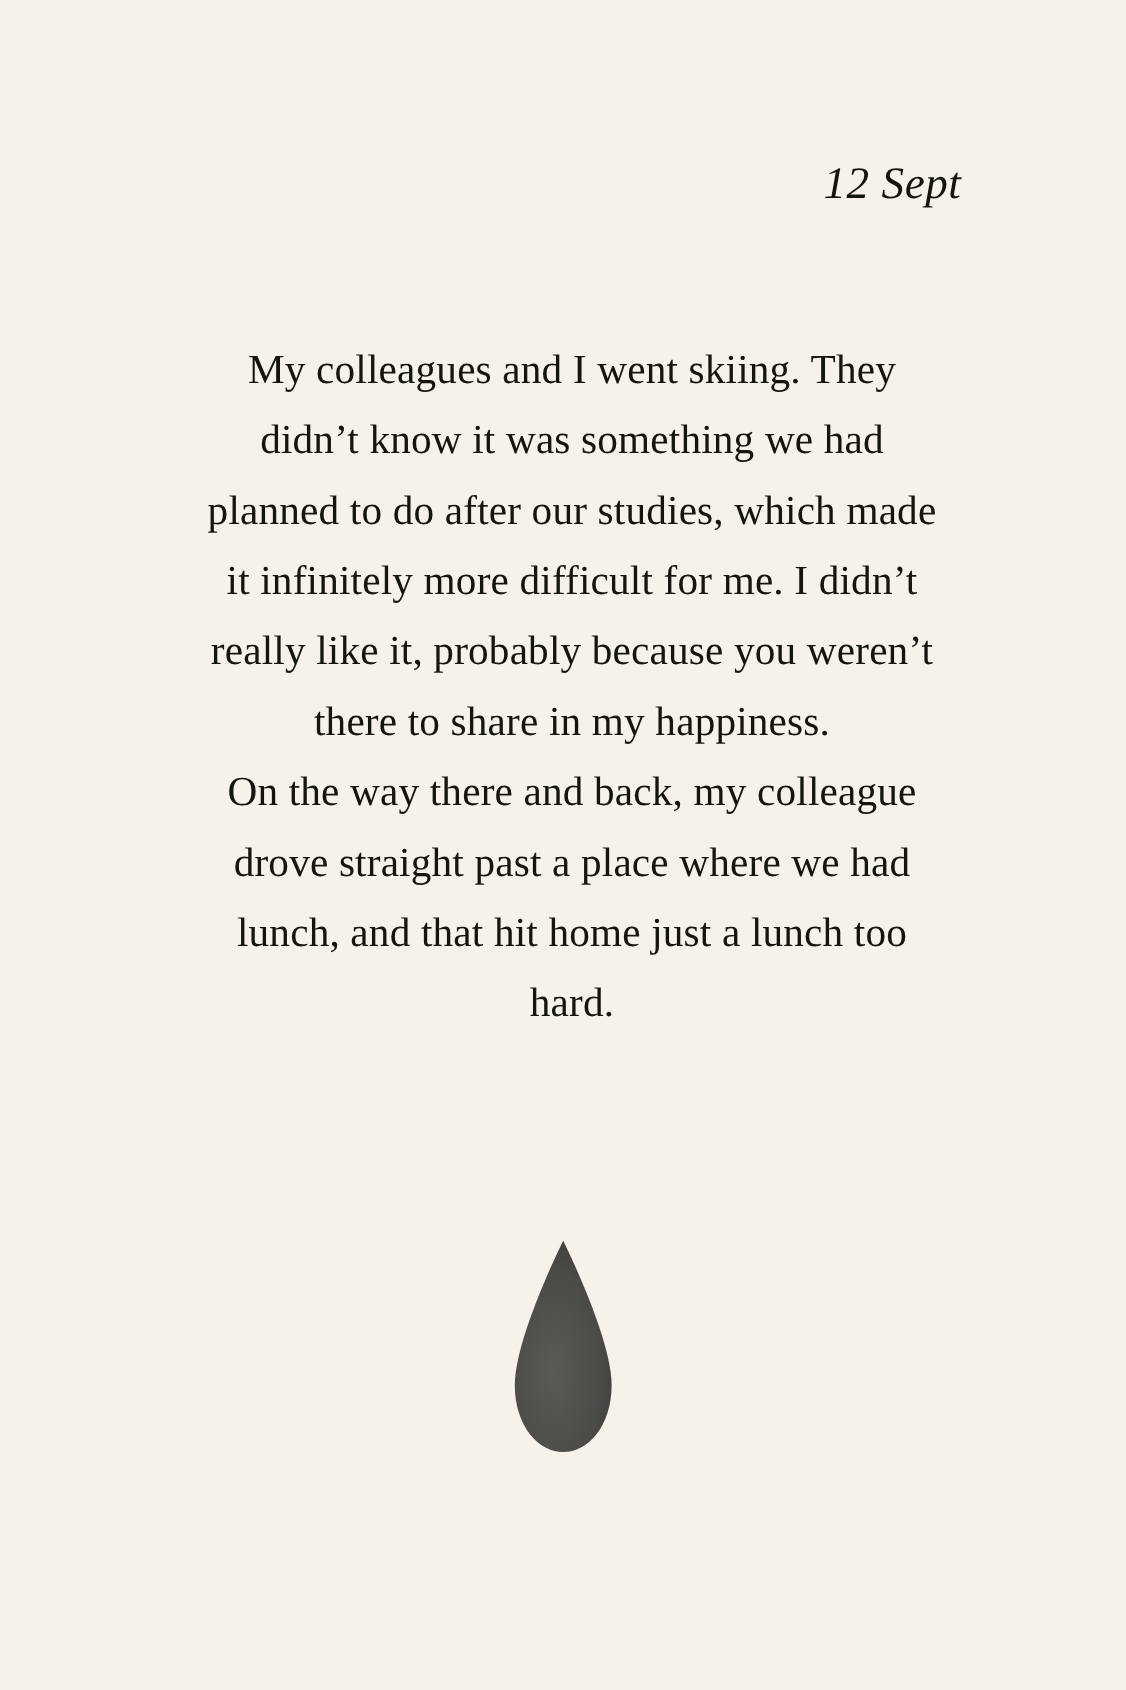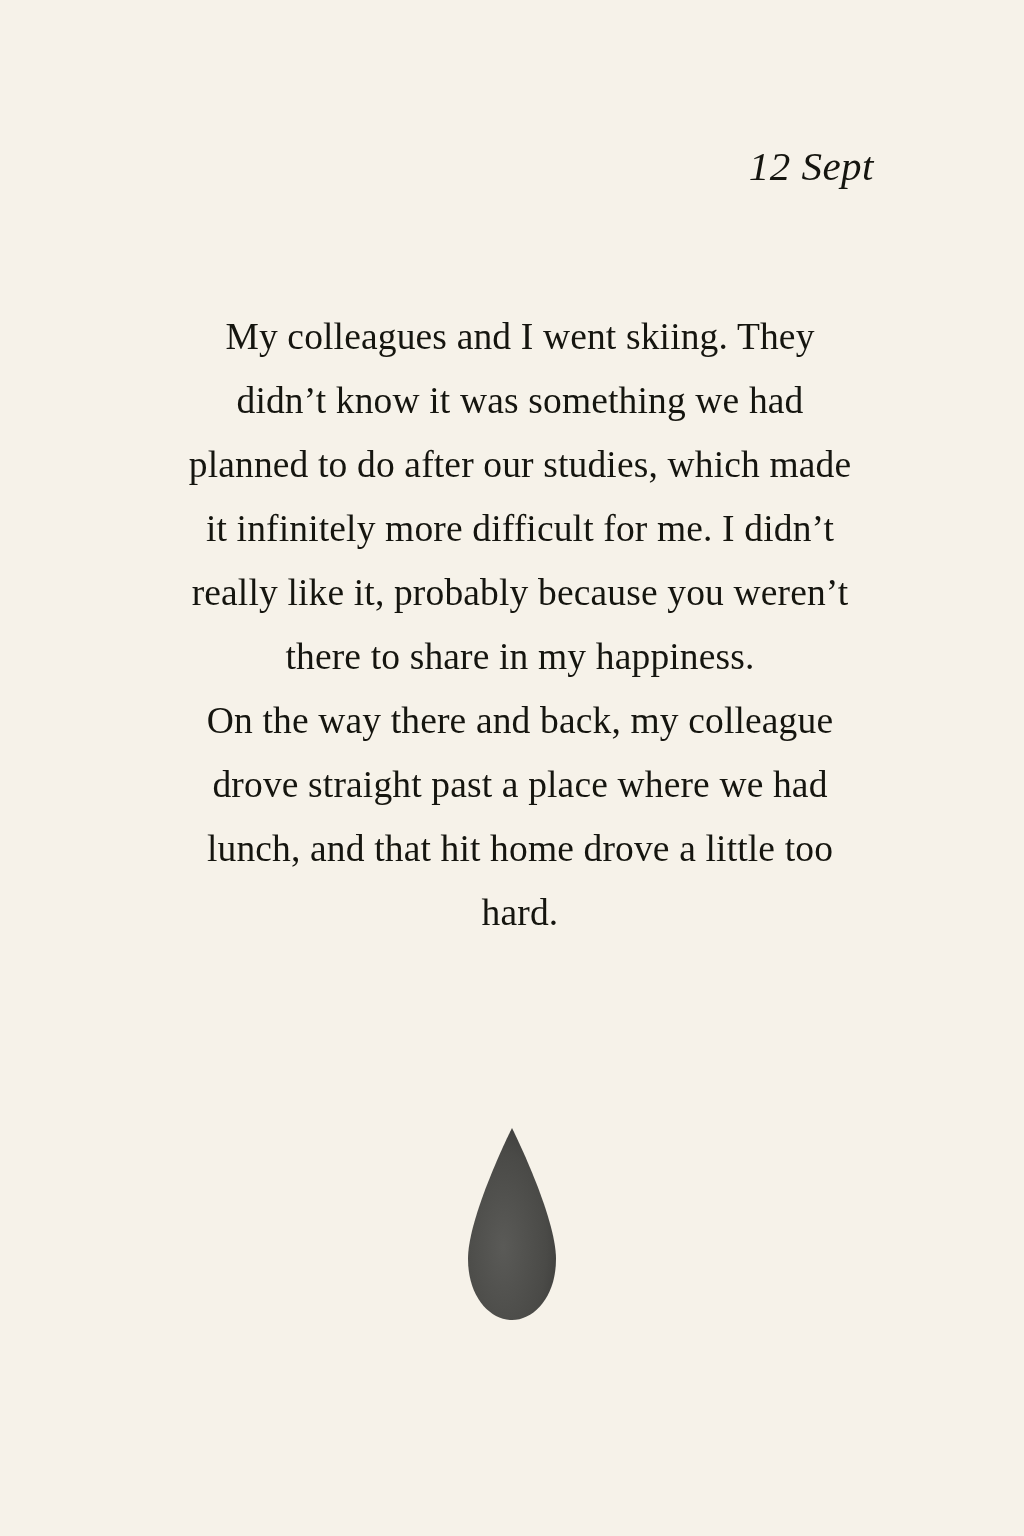--- a/index.html
+++ b/index.html
@@ -62,21 +62,21 @@
 </style>
 </head>
 <body>
 
 <div class="page">
 
   <div class="date">12 Sept</div>
 
   <div class="entry-body">
     <p class="para">My colleagues and I went skiing. They didn’t know it was something we had planned to do after our studies, which made it infinitely more difficult for me. I didn’t really like it, probably because you weren’t there to share in my happiness.</p>
-    <p class="para">On the way there and back, my colleague drove straight past a place where we had lunch, and that hit home drove a little too hard.</p>
+    <p class="para">On the way there and back, my colleague drove straight past a place where we had lunch, and that hit home just a lunch too hard.</p>
   </div>
 
   <div class="drop-wrap">
     <svg class="drop" width="120" height="210" viewBox="0 0 120 210">
       <defs>
         <radialGradient id="dropShade" cx="40%" cy="62%" r="70%">
           <stop offset="0%" stop-color="#5a5a57"></stop>
           <stop offset="70%" stop-color="#4a4a47"></stop>
           <stop offset="100%" stop-color="#3d3d3b"></stop>
         </radialGradient>

